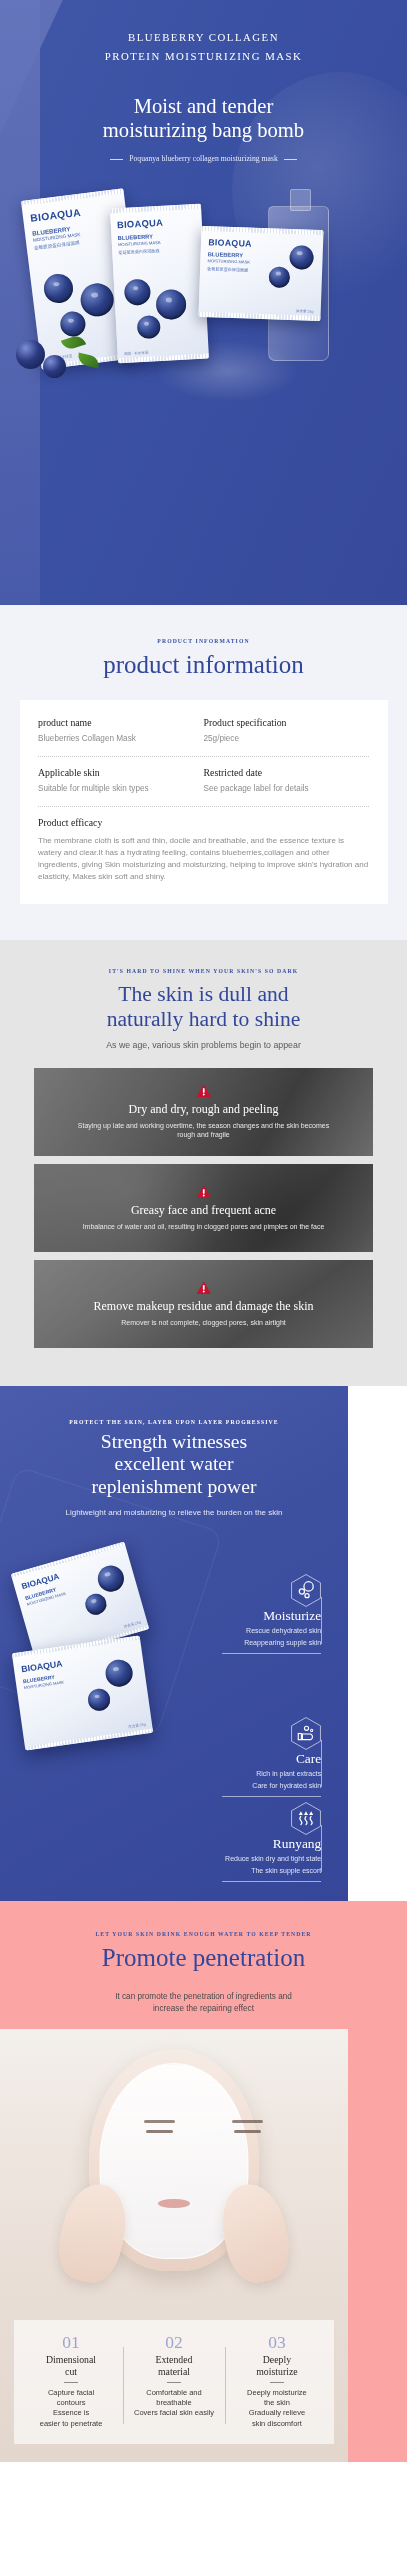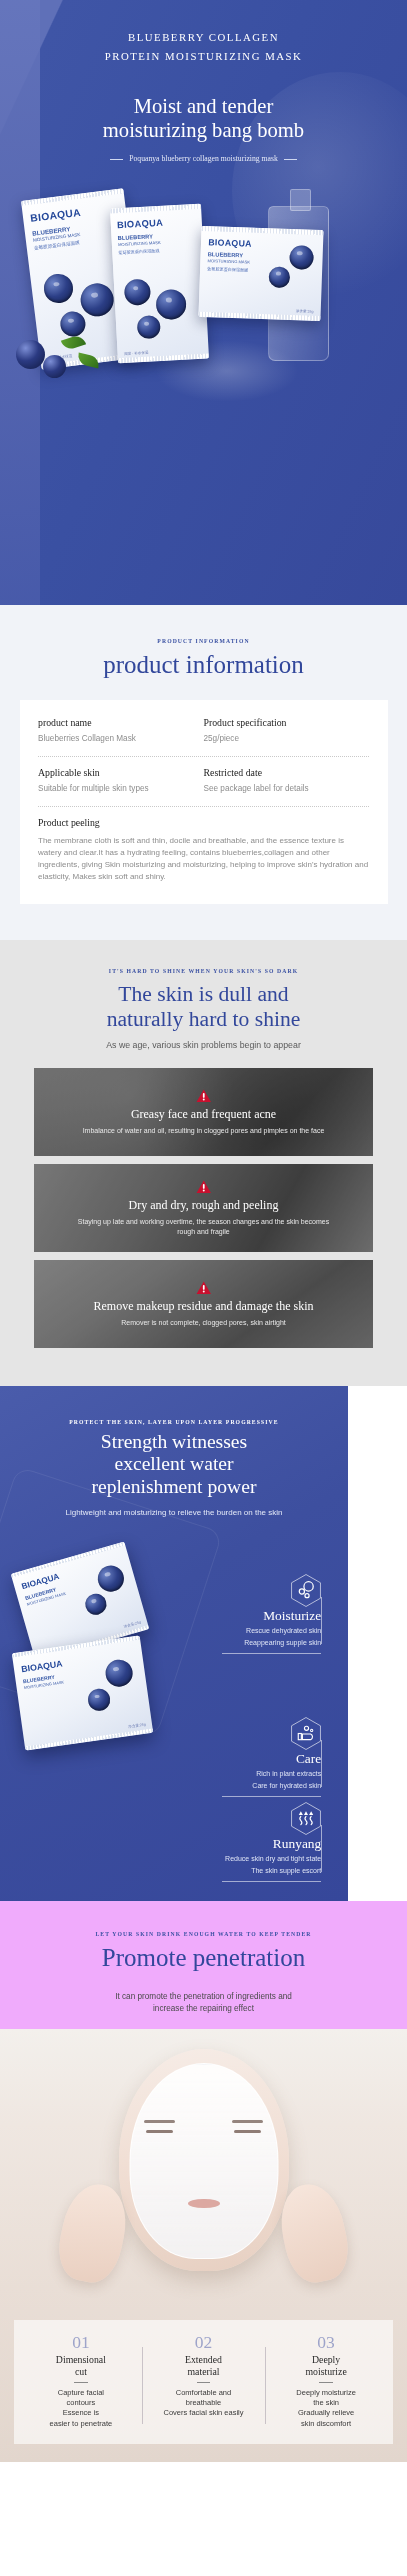--- a/index.html
+++ b/index.html
@@ -217,27 +217,27 @@
   .pack{
     position:absolute;border-radius:2.6px;
     background:linear-gradient(160deg,#ffffff 0%,#eef2f9 55%,#d9e1f0 100%);
     box-shadow:0 7.2px 16.5px rgba(8,16,52,.45);overflow:hidden;
   }
   .pack .zig{position:absolute;left:0;right:0;height:4.1px;
     background:repeating-linear-gradient(90deg,#dde4ef 0 1.5px,#ffffff 1.5px 3.1px);}
   .pack .zig.t{top:0;} .pack .zig.b{bottom:0;}
 
   
-  .pen-sec{background:#f0abfc;padding:30px 0 0;}
+  .pen-sec{background:#fca5a5;padding:30px 0 0;}
   .pen-lead{
     text-align:center;color:#4a4a4a;font-family:"Liberation Sans", sans-serif;
     font-size:8.2px;line-height:1.5;margin-top:19px;
   }
   .model{
-    position:relative;width:407px;height:433px;margin-top:13.4px;overflow:hidden;
+    position:relative;width:348px;height:433px;margin-top:13.4px;overflow:hidden;
     background:linear-gradient(180deg,#f3f0ec 0%,#efe7e1 22%,#e9ded6 60%,#e2d6cd 100%);
   }
   .model .face{
     position:absolute;left:50%;transform:translateX(-50%);top:20.6px;
     width:170px;height:222px;border-radius:50% 50% 46% 46%;
     background:linear-gradient(175deg,#f6ece6 0%,#f0ddd2 55%,#e7d0c2 100%);
     box-shadow:0 9.3px 20.6px rgba(120,90,70,.22);
   }
   .model .sheet{
     position:absolute;left:50%;transform:translateX(-50%);top:34px;
@@ -396,61 +396,61 @@
         </div>
         <div class="info-col">
           <div class="info-h">Restricted date</div>
           <div class="info-v">See package label for details</div>
         </div>
       </div>
 
       <div class="dotted"></div>
 
       <div>
-        <div class="efficacy-h">Product peeling</div>
+        <div class="efficacy-h">Product efficacy</div>
         <div class="efficacy-p">The membrane cloth is soft and thin, docile and breathable, and the essence texture is watery and clear.It has a hydrating feeling, contains blueberries,collagen and other ingredients, giving Skin moisturizing and moisturizing, helping to improve skin's hydration and elasticity, Makes skin soft and shiny.</div>
       </div>
     </div>
   </section>
 
   <section class="prob-sec">
     <div class="kicker">IT'S HARD TO SHINE WHEN YOUR SKIN'S SO DARK</div>
     <div class="prob-title">
       <div>The skin is dull and</div>
       <div>naturally hard to shine</div>
     </div>
     <div class="prob-lead">As we age, various skin problems begin to appear</div>
 
     <div class="prob-list">
+
+      <div class="prob-card">
+        <div class="photo" style="background:linear-gradient(120deg,#9a9a9a 0%,#767676 35%,#474747 70%,#8a8a8a 100%);"></div>
+        <div class="veil"></div>
+        <div class="inner">
+          <svg class="warn" viewBox="0 0 30 26">
+            <path d="M15 1 L29 25 H1 Z" fill="#c8102e"></path>
+            <rect x="13.3" y="8" width="3.4" height="9" rx="1.7" fill="#ffffff"></rect>
+            <circle cx="15" cy="20.3" r="1.9" fill="#ffffff"></circle>
+          </svg>
+          <div class="prob-h">Dry and dry, rough and peeling</div>
+          <div class="prob-p">Staying up late and working overtime, the season changes and the skin becomes rough and fragile</div>
+        </div>
+      </div>
 
       <div class="prob-card">
         <div class="photo"></div>
         <div class="veil"></div>
         <div class="inner">
           <svg class="warn" viewBox="0 0 30 26">
             <path d="M15 1 L29 25 H1 Z" fill="#c8102e"></path>
             <rect x="13.3" y="8" width="3.4" height="9" rx="1.7" fill="#ffffff"></rect>
             <circle cx="15" cy="20.3" r="1.9" fill="#ffffff"></circle>
           </svg>
           <div class="prob-h">Greasy face and frequent acne</div>
           <div class="prob-p">Imbalance of water and oil, resulting in clogged pores and pimples on the face</div>
-        </div>
-      </div>
-
-      <div class="prob-card">
-        <div class="photo" style="background:linear-gradient(120deg,#9a9a9a 0%,#767676 35%,#474747 70%,#8a8a8a 100%);"></div>
-        <div class="veil"></div>
-        <div class="inner">
-          <svg class="warn" viewBox="0 0 30 26">
-            <path d="M15 1 L29 25 H1 Z" fill="#c8102e"></path>
-            <rect x="13.3" y="8" width="3.4" height="9" rx="1.7" fill="#ffffff"></rect>
-            <circle cx="15" cy="20.3" r="1.9" fill="#ffffff"></circle>
-          </svg>
-          <div class="prob-h">Dry and dry, rough and peeling</div>
-          <div class="prob-p">Staying up late and working overtime, the season changes and the skin becomes rough and fragile</div>
         </div>
       </div>
 
       <div class="prob-card">
         <div class="photo" style="background:linear-gradient(145deg,#a5a5a5 0%,#8d8d8d 30%,#5a5a5a 68%,#7f7f7f 100%);"></div>
         <div class="veil"></div>
         <div class="inner">
           <svg class="warn" viewBox="0 0 30 26">
             <path d="M15 1 L29 25 H1 Z" fill="#c8102e"></path>
             <rect x="13.3" y="8" width="3.4" height="9" rx="1.7" fill="#ffffff"></rect>

